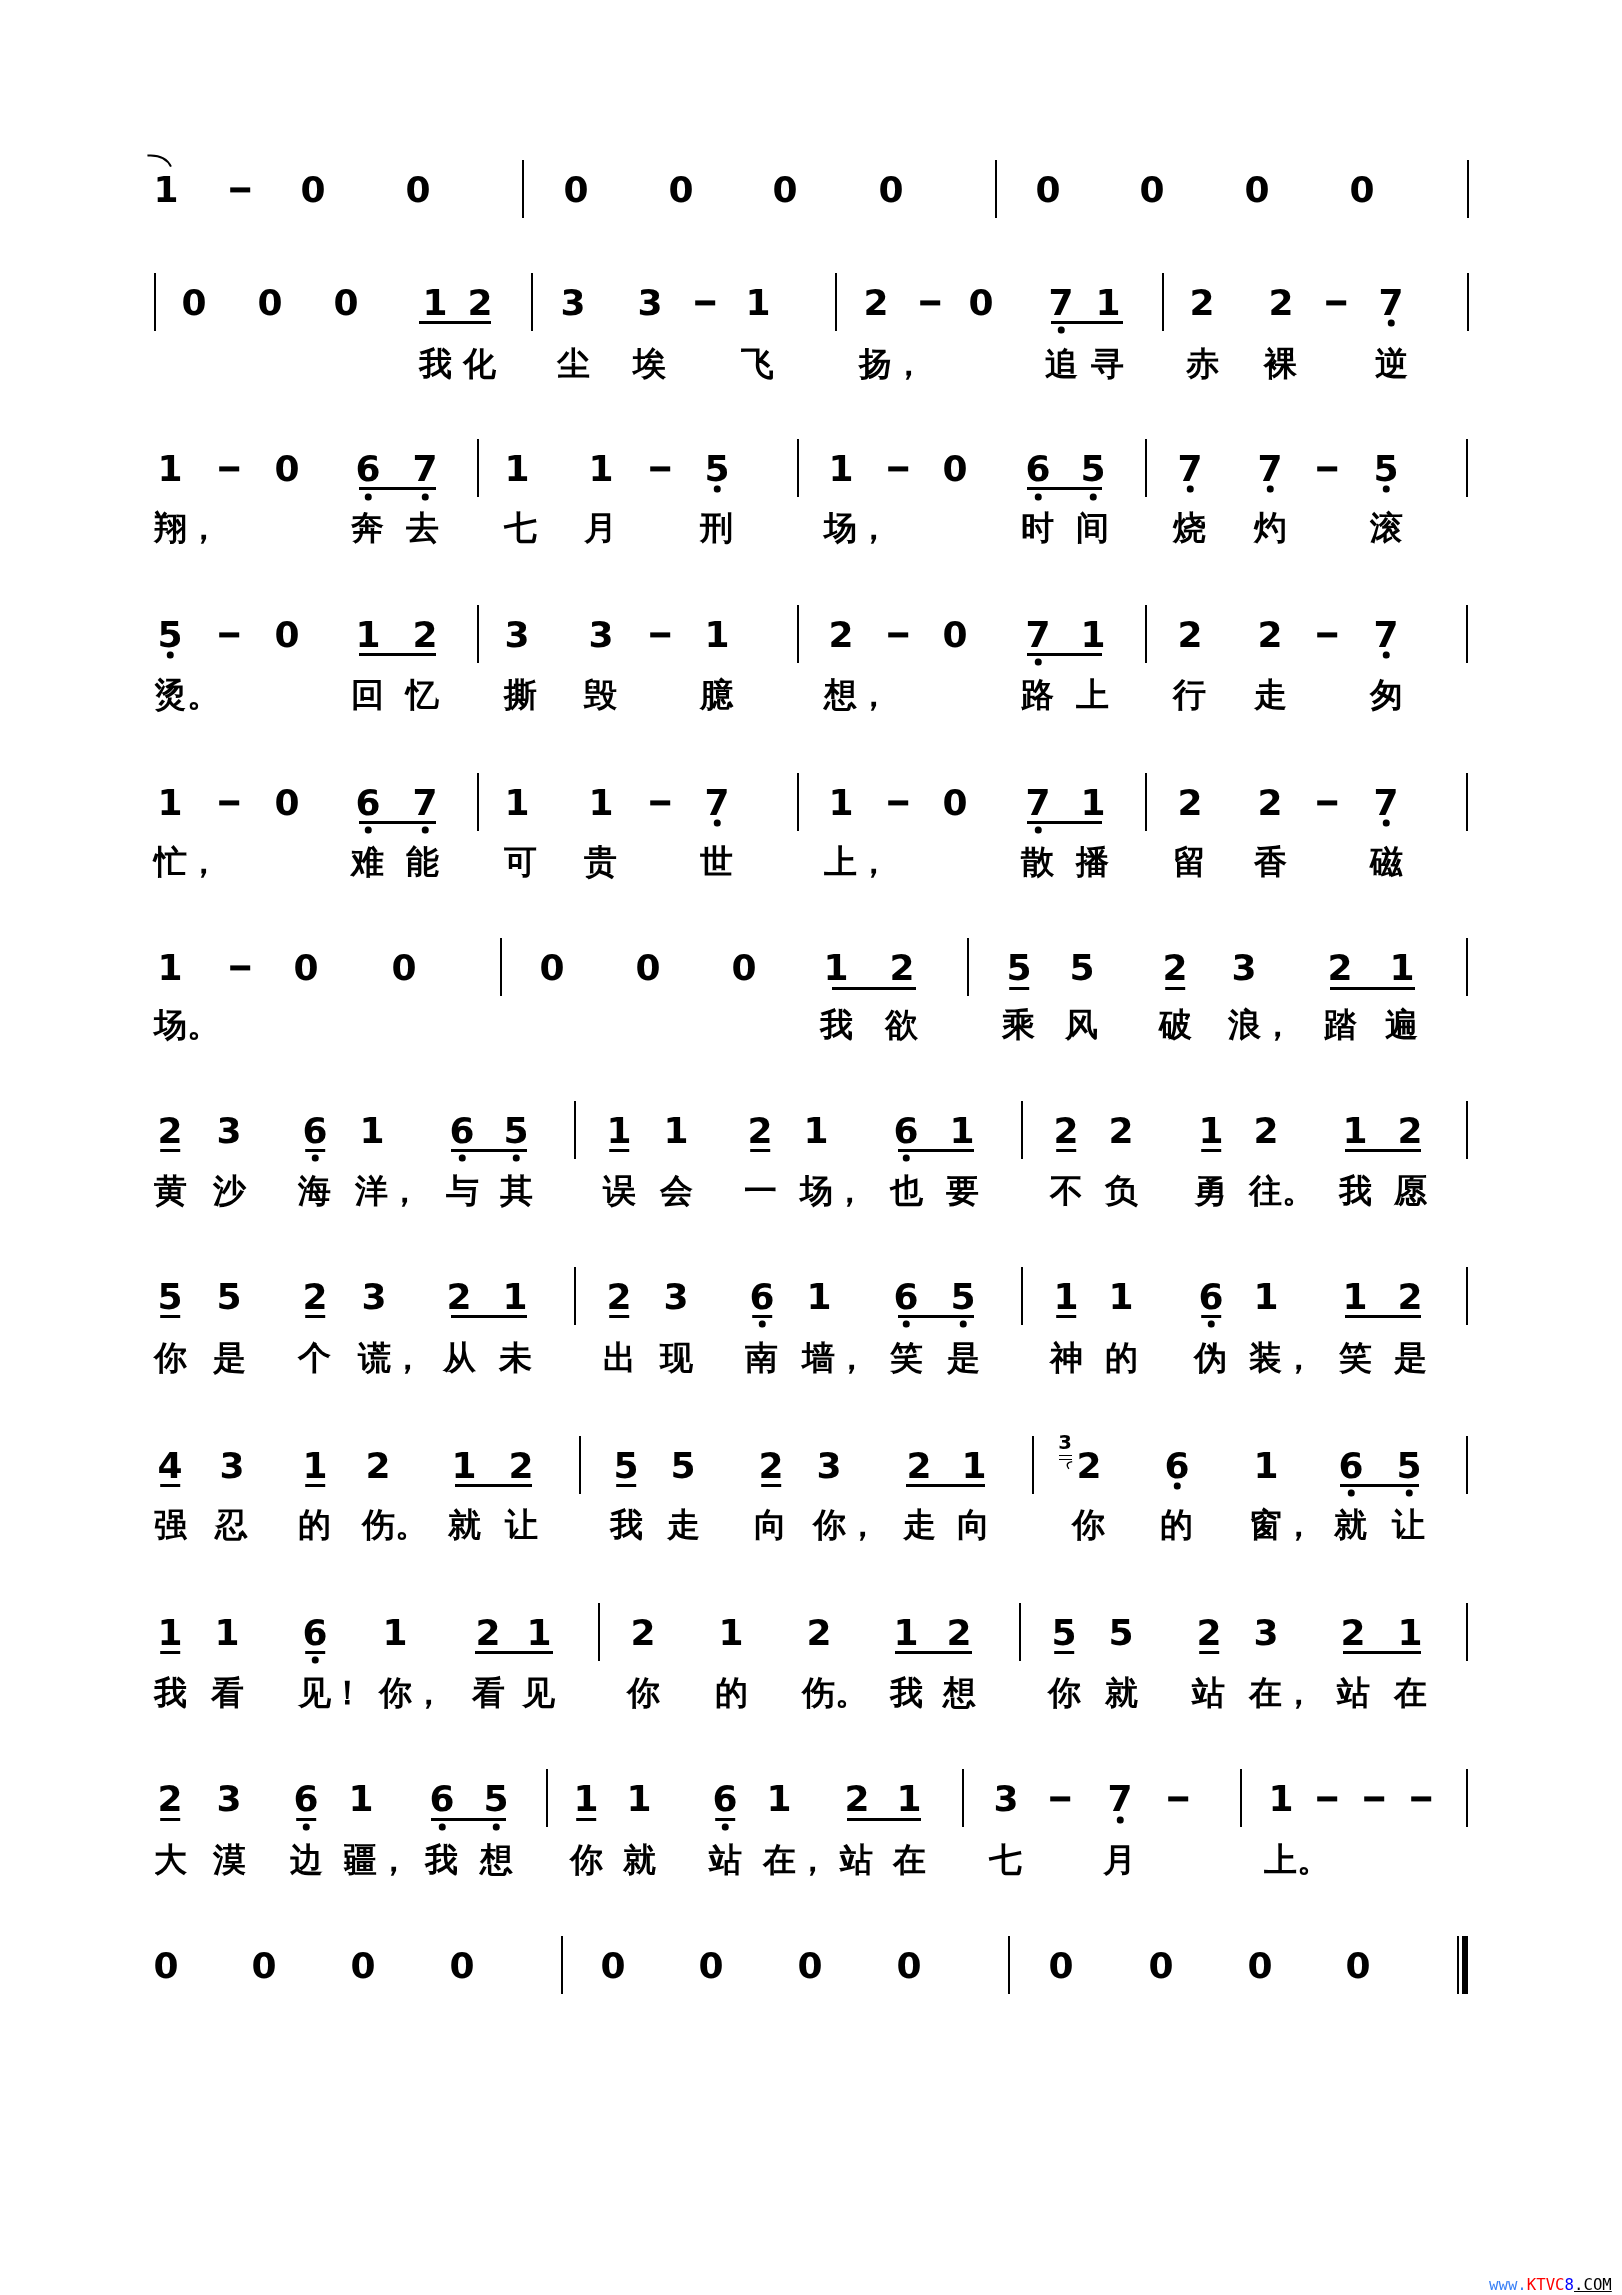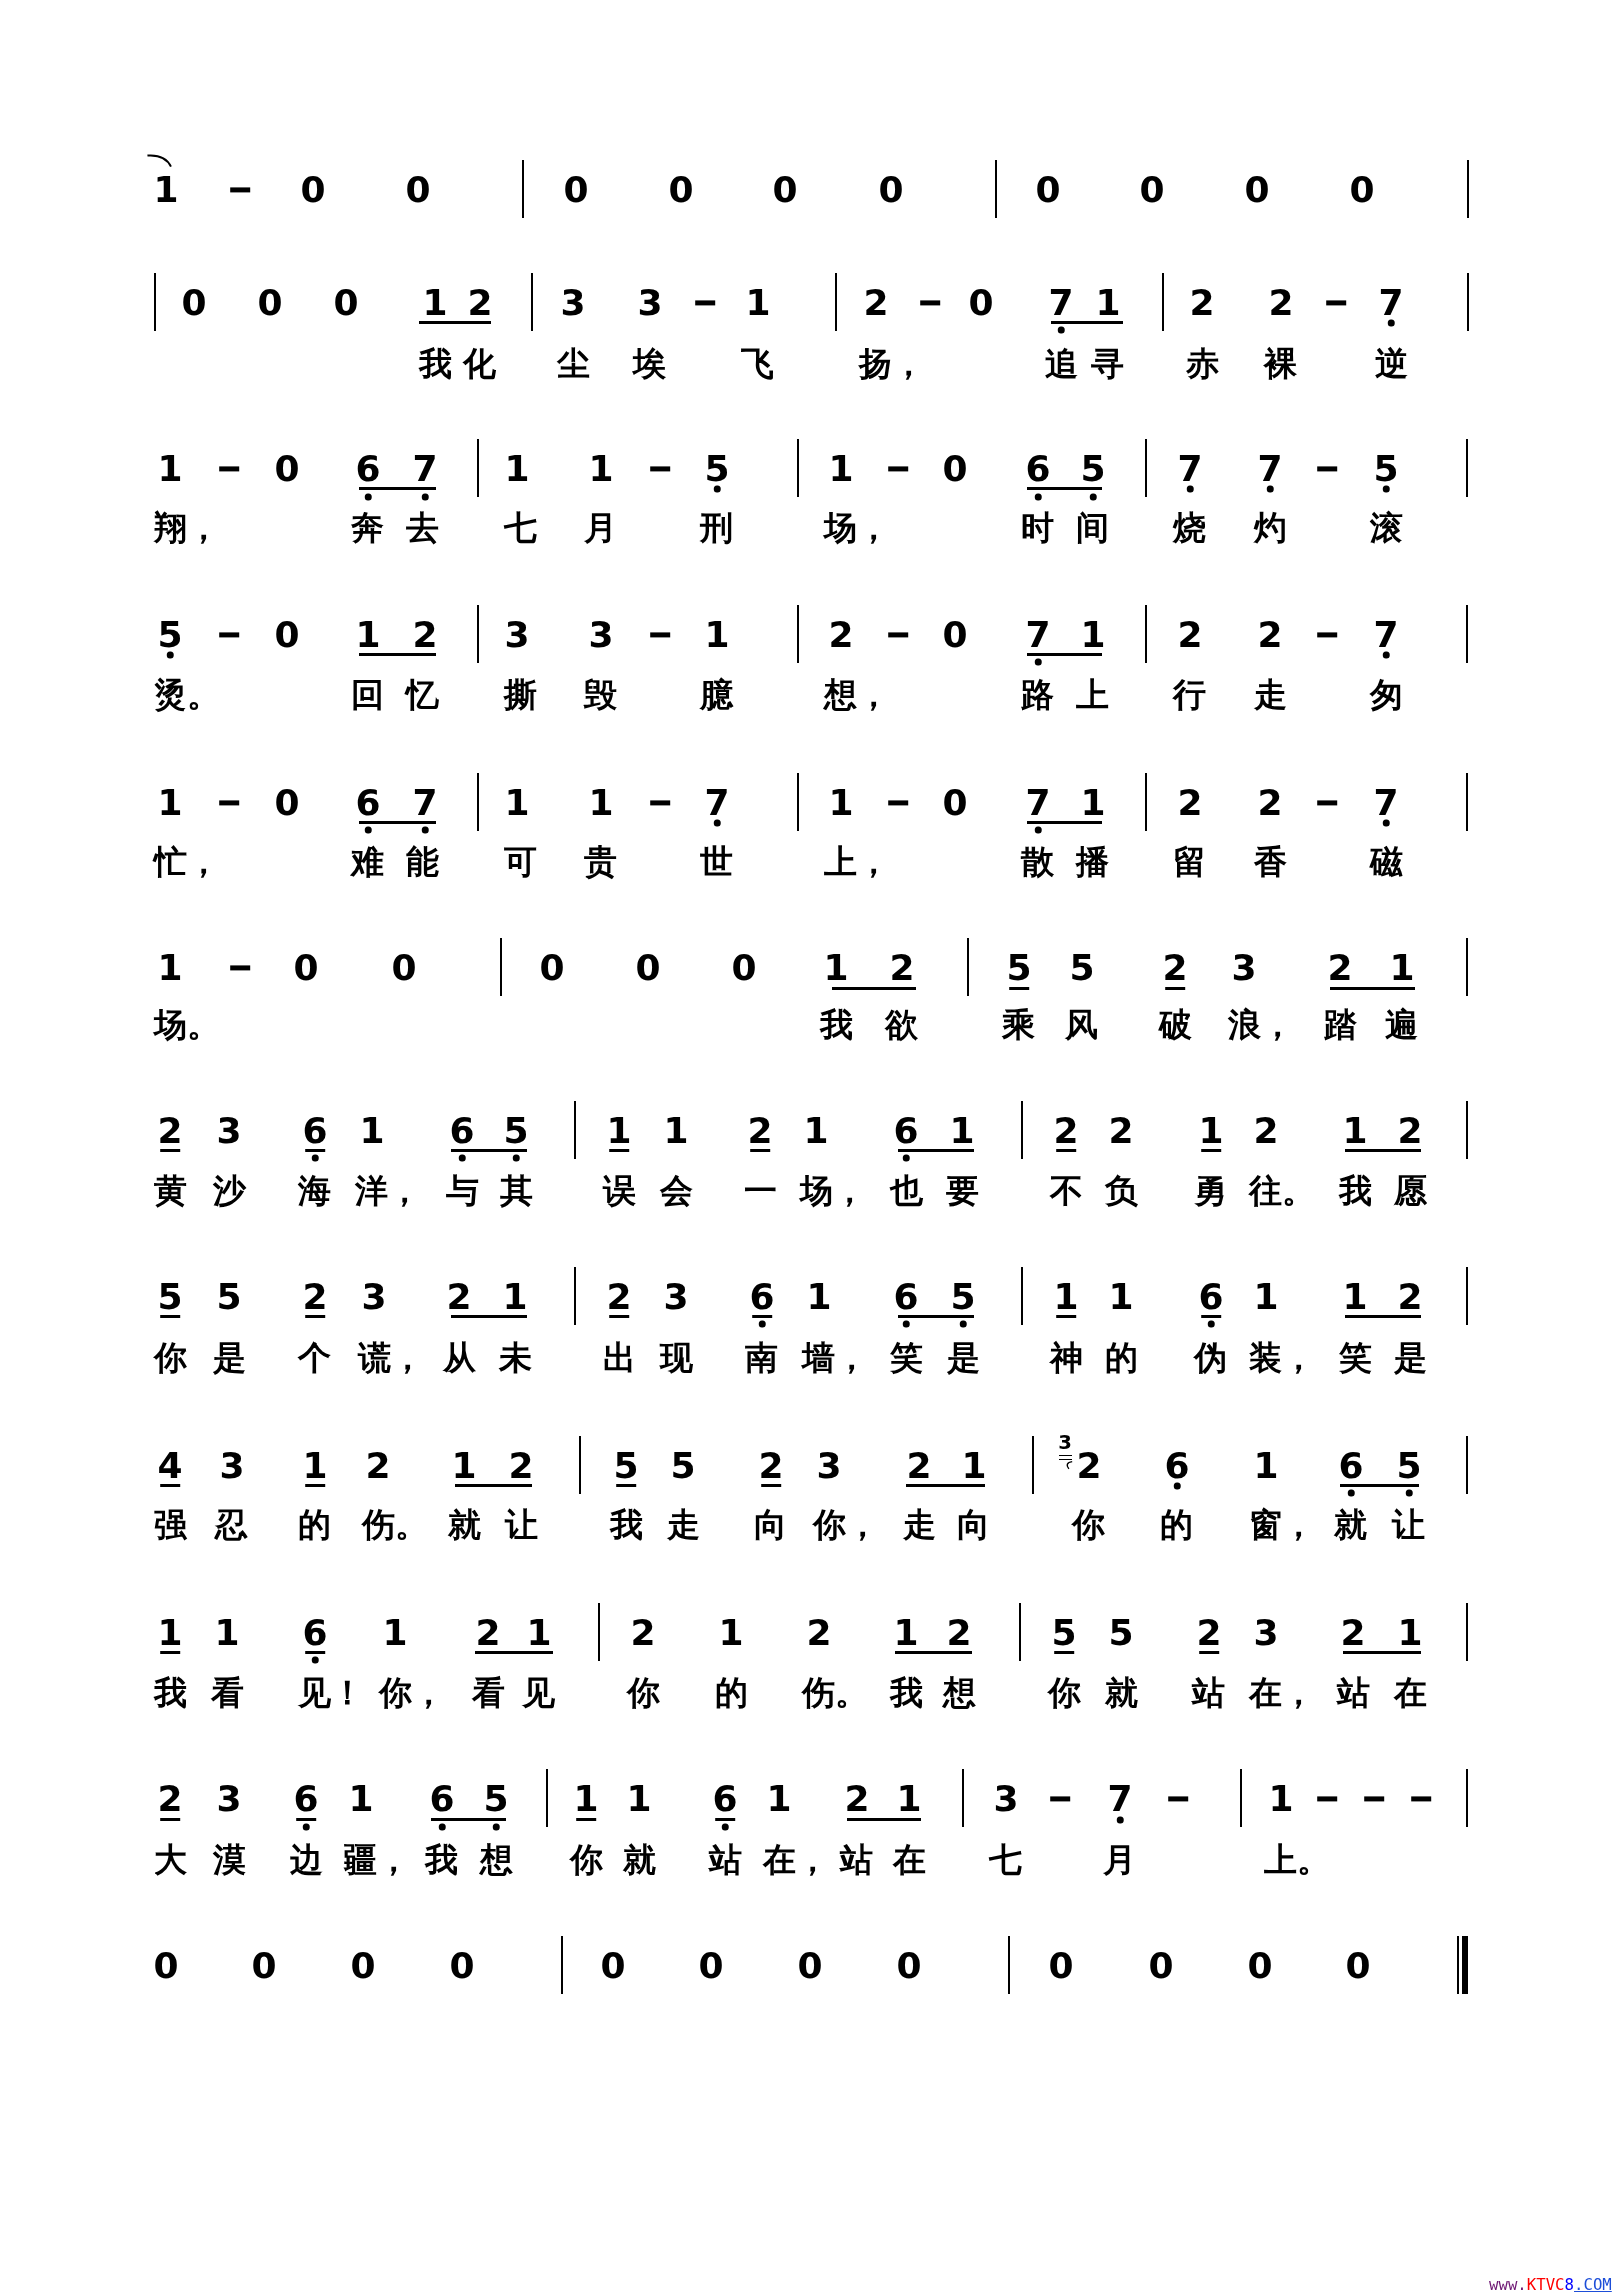--- a/index.html
+++ b/index.html
@@ -564,16 +564,16 @@
   <span class="grace-line" style="top:1455px"></span>
   <span class="grace-line" style="top:1459px"></span>
   <svg class="grace-slur" viewBox="0 0 18 14" width="11.8" height="9.2">
     <path d="M14,1 Q2,3 9,12" fill="none" stroke="#000" stroke-width="2"></path>
   </svg>
 
   <span class="final-thin"></span>
   <span class="final-thick"></span>
 
   <div class="watermark">
-    <span style="color: #701a75;">www.</span><span style="color: rgb(255, 0, 0);">KTVC</span><span style="color: rgb(0, 0, 255);">8</span><span style="color: #1d4ed8; text-decoration: underline;">.COM</span>
+    <span style="color: #3b82f6;">www.</span><span style="color: rgb(255, 0, 0);">KTVC</span><span style="color: rgb(0, 0, 255);">8</span><span style="color: #000000; text-decoration: underline;">.COM</span>
   </div>
 </div>
 
 
 </body></html>

